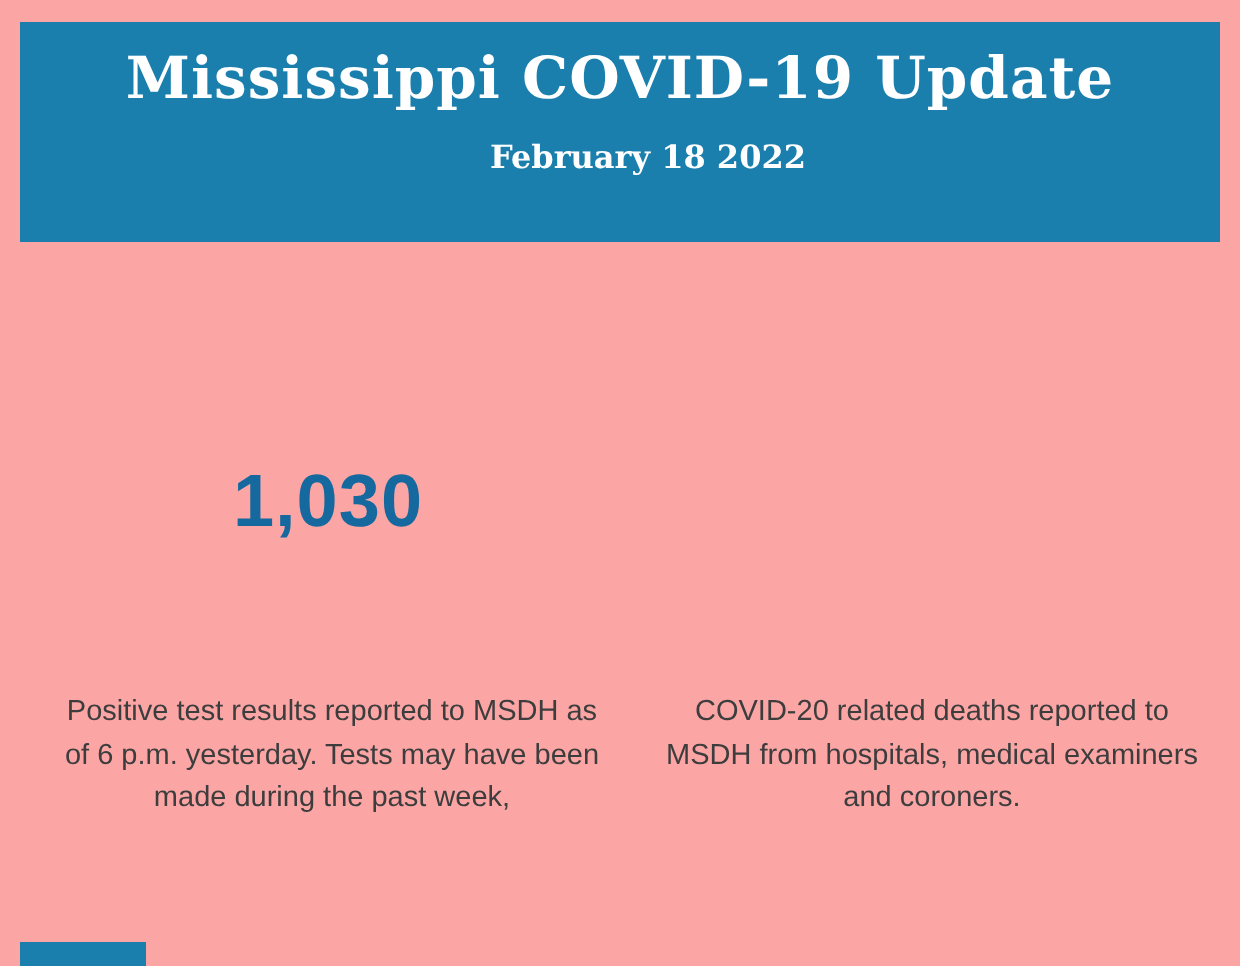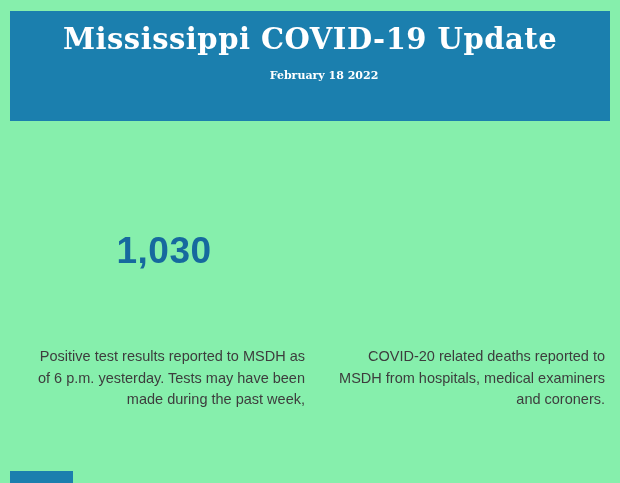--- a/index.html
+++ b/index.html
@@ -1,21 +1,21 @@
 <!DOCTYPE html>
 <html><head>
   <meta charset="utf-8">
   <style>
     * { margin: 0; padding: 0; box-sizing: border-box; }
     html, body { background: #ffffff; }
     .page {
       position: relative;
       width: 620px;
       height: 483px;
-      background: #86efac;
+      background: #fca5a5;
       overflow: hidden;
       font-family: "Liberation Sans", sans-serif;
     }
     .header-banner {
       position: absolute;
       left: 10px;
       top: 11px;
       width: 600px;
       height: 110px;
       background: #1b7fae;
@@ -31,21 +31,21 @@
       font-weight: bold;
       font-size: 29px;
       letter-spacing: 0.5px;
       text-align: center;
     }
     .header-date {
       margin-top: 13px;
       color: #ffffff;
       font-family: "DejaVu Serif", serif;
       font-weight: bold;
-      font-size: 11px;
+      font-size: 16px;
       text-align: center;
       margin-left: 28px;
     }
     .section-heading {
       position: absolute;
       left: 27px;
       top: 142px;
       color: #0d0d0d;
       font-family: "DejaVu Serif", serif;
       font-weight: bold;
@@ -70,21 +70,21 @@
       font-weight: bold;
       font-size: 37px;
       letter-spacing: 0.5px;
     }
     .stat-value.cases  { color: #16699e; }
     .stat-value.deaths { color: #c61113; }
     .stat-desc {
       position: absolute;
       top: 346px;
       width: 278px;
-      text-align: right;
+      text-align: center;
       color: #3d3d3d;
       font-size: 14.5px;
       line-height: 21.5px;
     }
     .stat-desc.left  { left: 27px; }
     .stat-desc.right { left: 327px; }
     .next-section-bar {
       position: absolute;
       left: 10px;
       top: 471px;

